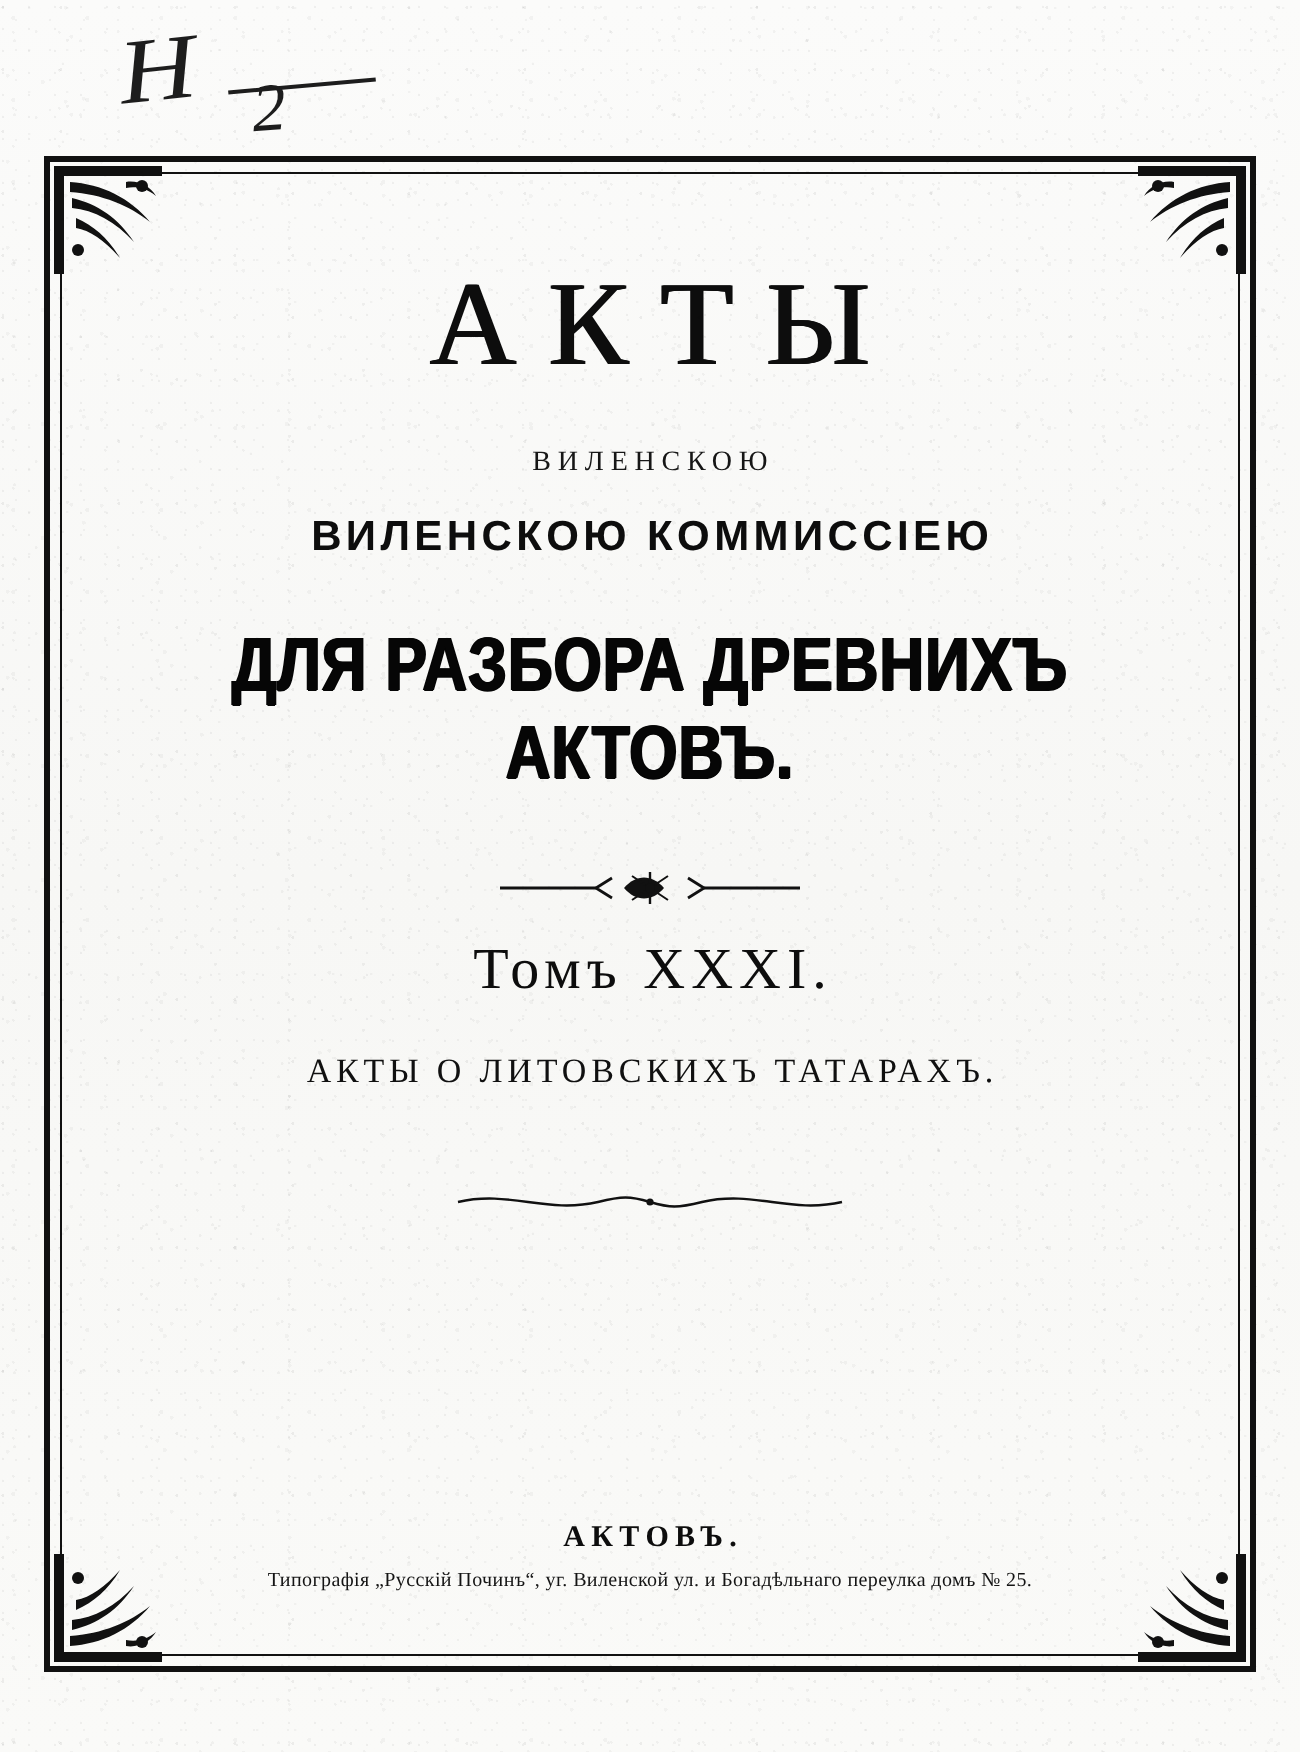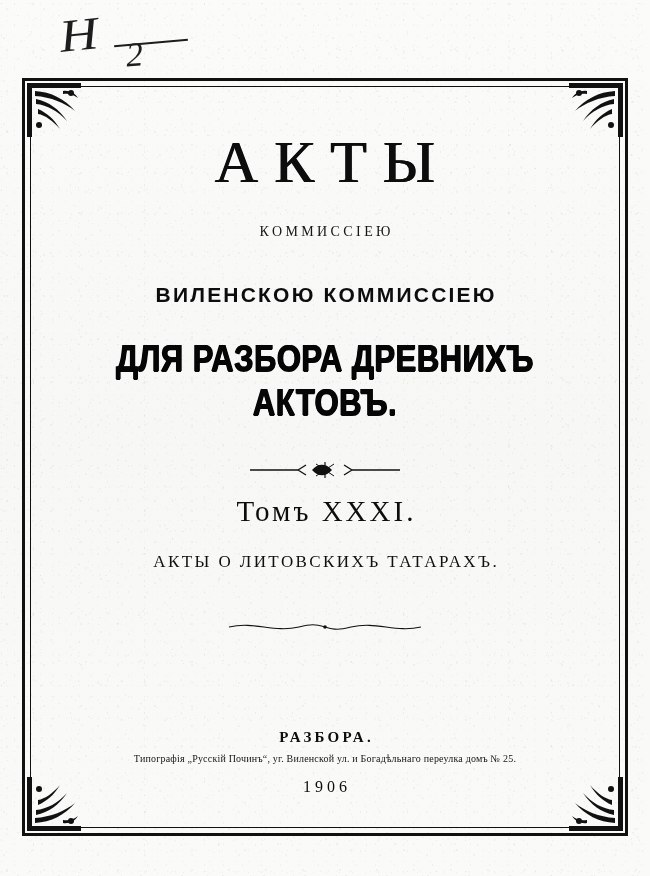--- a/index.html
+++ b/index.html
@@ -137,21 +137,21 @@
   .sub-1 {
     margin-top: 32px;
     font-family: "Liberation Serif", serif;
     font-size: 14px;
     letter-spacing: 3.4px;
     text-indent: 3.4px;
     color: #161616;
   }
 
   .sub-2 {
-    margin-top: 43px;
+    margin-top: 17px;
     font-family: "Liberation Sans", sans-serif;
     font-size: 21px;
     font-weight: 700;
     letter-spacing: 2.2px;
     text-indent: 2.2px;
     color: #0d0d0d;
   }
 
   .sub-3 {
     margin-top: 30px;
@@ -293,21 +293,21 @@
       <path d="M11 18 C24 21 34 28 42 40 C33 30 22 24 11 23 Z" fill="#111"></path>
       <path d="M13 28 C22 32 29 38 35 48 C28 40 20 34 13 33 Z" fill="#111"></path>
       <circle cx="46" cy="12" r="3" fill="#111"></circle>
       <circle cx="14" cy="44" r="3" fill="#111"></circle>
       <path d="M38 10 C44 9 50 12 53 17 C48 13 43 12 38 13 Z" fill="#111"></path>
     </svg>
   </div>
 
   <div class="content">
     <div class="title-main">АКТЫ</div>
-    <div class="sub-1">КОММИССІЕЮ</div>
+    <div class="sub-1">ВИЛЕНСКОЮ</div>
     <div class="sub-2">ВИЛЕНСКОЮ КОММИССІЕЮ</div>
     <div class="sub-3">ДЛЯ РАЗБОРА ДРЕВНИХЪ АКТОВЪ.</div>
 
     <div class="orn-mid">
       <svg width="170" height="18" viewBox="0 0 170 18">
         <path d="M10 9 L58 9" stroke="#111" stroke-width="1.4" fill="none"></path>
         <path d="M112 9 L160 9" stroke="#111" stroke-width="1.4" fill="none"></path>
         <path d="M58 9 L66 4 M58 9 L66 14" stroke="#111" stroke-width="1.4" fill="none"></path>
         <path d="M112 9 L104 4 M112 9 L104 14" stroke="#111" stroke-width="1.4" fill="none"></path>
         <path d="M72 9 C78 2 86 2 92 9 C86 16 78 16 72 9 Z" fill="#111"></path>
@@ -321,20 +321,19 @@
     <div class="subject">АКТЫ О ЛИТОВСКИХЪ ТАТАРАХЪ.</div>
 
     <div class="orn-low">
       <svg width="220" height="14" viewBox="0 0 220 14">
         <path d="M14 7 C40 1 58 13 84 7 C96 4 100 4 110 7 C120 10 124 10 136 7 C162 1 180 13 206 7" stroke="#111" stroke-width="1.2" fill="none"></path>
         <circle cx="110" cy="7" r="1.8" fill="#111"></circle>
       </svg>
     </div>
 
     <div class="imprint">
-      <div class="city">РАЗБОРА.</div>
+      <div class="city">АКТОВЪ.</div>
       <div class="printer">Типографія „Русскій Починъ“, уг. Виленской ул. и Богадѣльнаго переулка домъ № 25.</div>
-      <div class="year">1906</div>
     </div>
   </div>
 
   <div class="speckle"></div>
 </div>
 
 </body></html>

